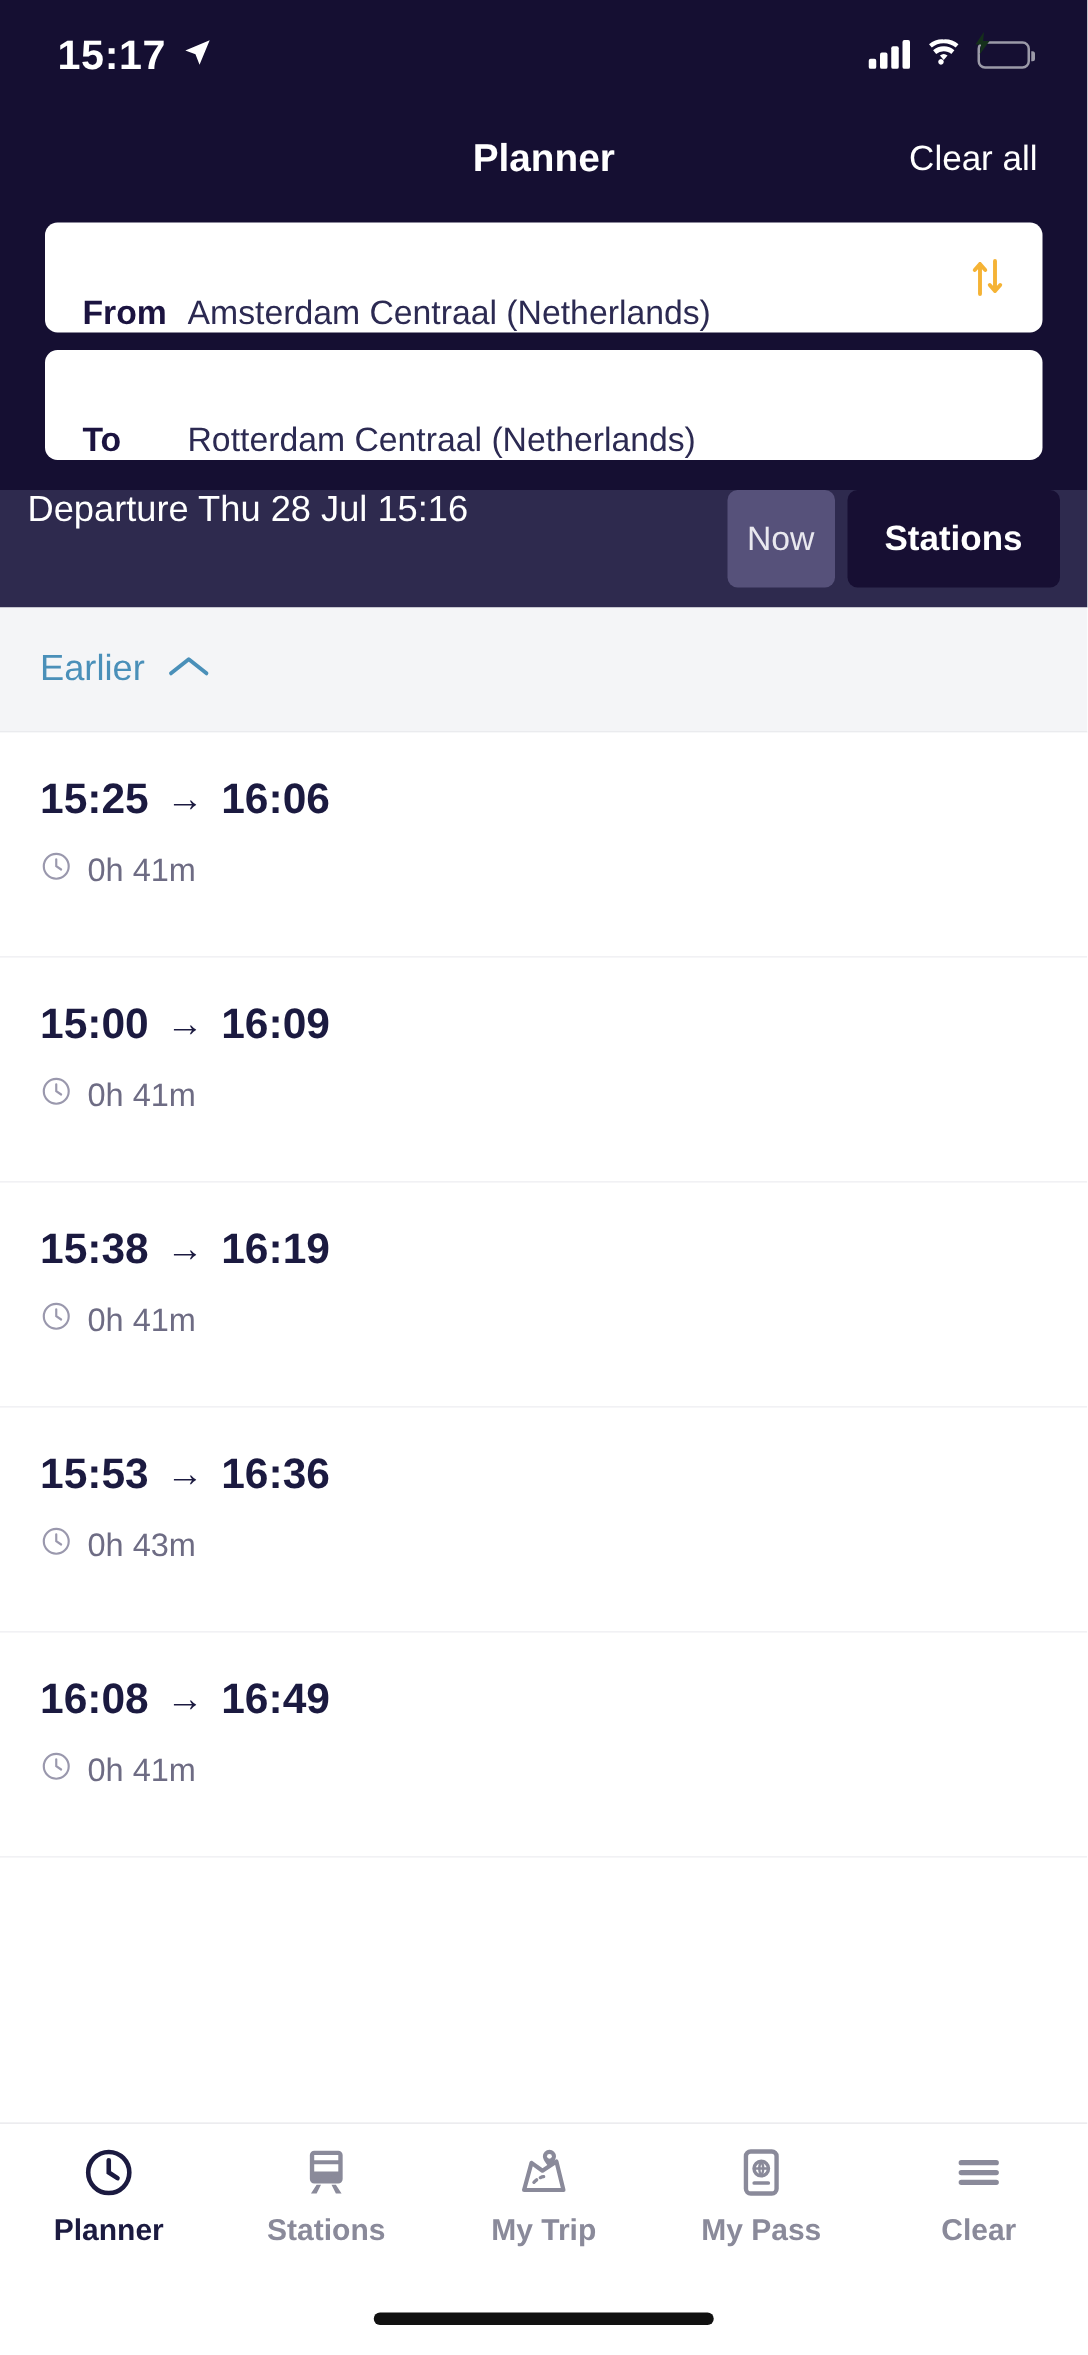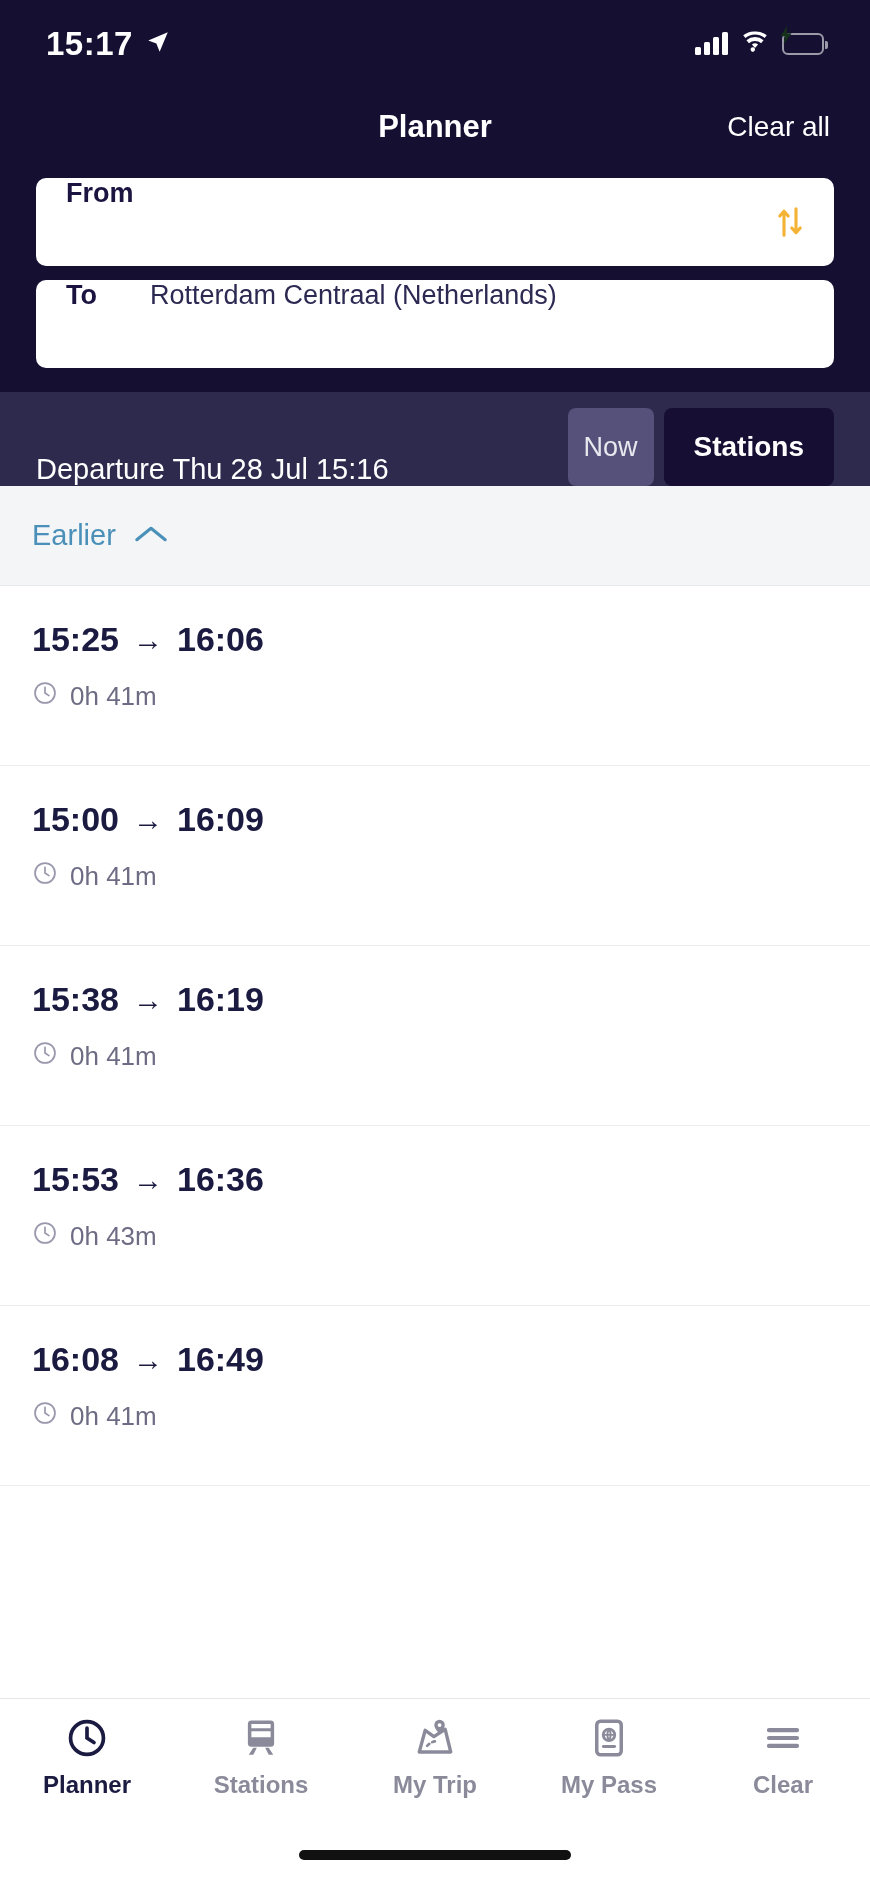--- a/index.html
+++ b/index.html
@@ -112,21 +112,21 @@
   }
 
   .fields {
     padding: 12px 0 24px 0;
   }
   .field {
     background: #ffffff;
     border-radius: 10px;
     height: 88px;
     display: flex;
-    align-items: flex-start;
+    align-items: flex-end;
     padding: 0 30px;
     position: relative;
   }
   .field + .field { margin-top: 14px; }
   .field-label {
     color: #1b1340;
     font-size: 27px;
     font-weight: 700;
     width: 84px;
     flex: 0 0 auto;
@@ -150,22 +150,22 @@
     align-items: center;
     justify-content: center;
   }
 
   
   .toolbar {
     background: #2e २a4e;
     background: #2e2a4e;
     height: 94px;
     display: flex;
-    align-items: flex-end;
-    padding: 0 36px;
+    align-items: flex-start;
+    padding: 0 22px;
     gap: 0;
     flex: 0 0 auto;
   }
   .departure-text {
     color: #ffffff;
     font-size: 29px;
     font-weight: 400;
     flex: 1 1 auto;
     white-space: nowrap;
   }
@@ -330,20 +330,21 @@
 
     <div class="titlerow">
       <span class="app-title">Planner</span>
       <span class="clear-all">Clear all</span>
     </div>
 
     <div class="fields">
 
       <div class="field">
         <span class="field-label">From</span>
+        <span class="field-value">Amsterdam Centraal (Netherlands)</span>
         <span class="swap-btn">
           <svg width="30" height="36" viewBox="0 0 24 30">
             <path d="M7 26V6M7 6 3.5 10M7 6l3.5 4" stroke="#f5b335" stroke-width="2.6" fill="none" stroke-linecap="round" stroke-linejoin="round"></path>
             <path d="M17 4v20M17 24l3.5-4M17 24l-3.5-4" stroke="#f5b335" stroke-width="2.6" fill="none" stroke-linecap="round" stroke-linejoin="round"></path>
           </svg>
         </span>
       </div>
 
       <div class="field">
         <span class="field-label">To</span>

